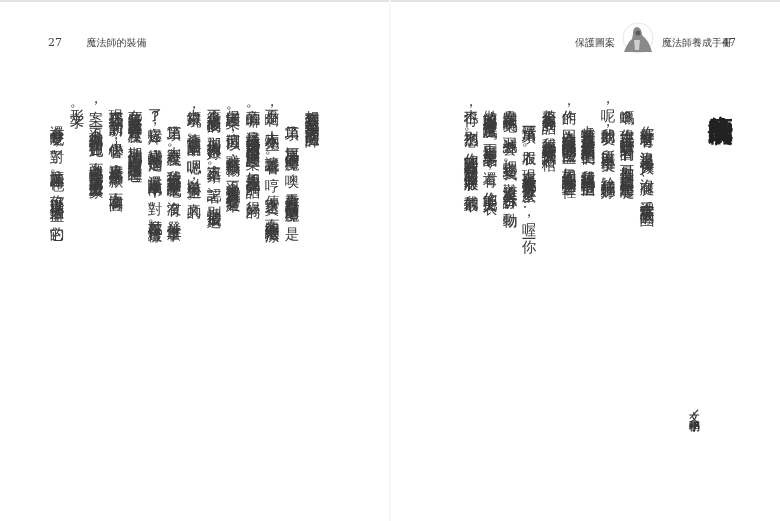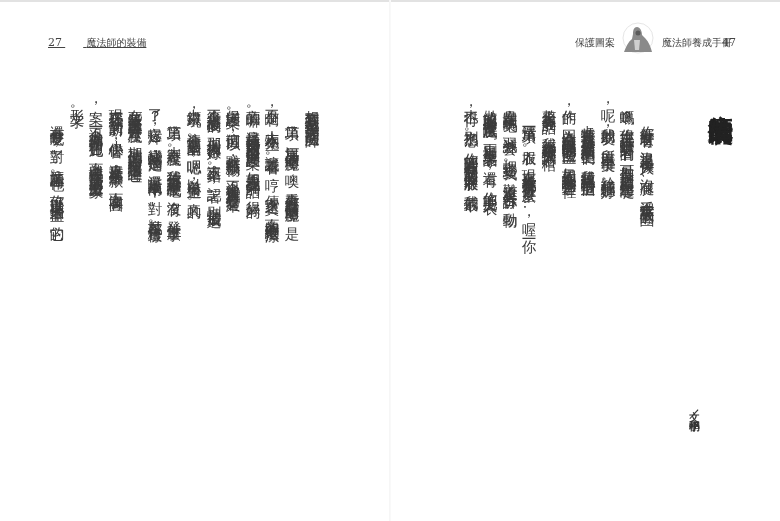--- a/index.html
+++ b/index.html
@@ -17,21 +17,21 @@
   .author { position:absolute; writing-mode:vertical-rl; font-size:10.5px; font-weight:bold;
             color:#333; left:688px; top:402px; letter-spacing:0; }
   .figure { position:absolute; left:618px; top:22px; width:40px; height:32px; }
 </style>
 </head>
 <body>
 
 <div class="topline"></div>
 <div class="spine"></div>
 
-<div class="hdr" style="left:48px;text-decoration:underline;">
+<div class="hdr" style="left:48px;">
   <span class="num">27</span>
   <span style="display:inline-block;width:18px"></span>
   <span>魔法師的裝備</span>
 </div>
 
 <div>
   <div class="col" style="left:305px;top:98px;">想看到的就是一屋子光溜溜的魔法師。</div>
   <div class="col" style="left:285px;top:98px;">　第二項：河馬牙做的魔棒。噢，看來你已經有自己的魔棒了，是</div>
   <div class="col" style="left:265px;top:98px;">不是啊，大人物先生？讓我看看。哼，傳家之寶？上面的刻紋還挺漂</div>
   <div class="col" style="left:246px;top:98px;">亮的嘛。這是托爾特與貝斯的肖像圖保護圖案，如果我沒弄錯的話，很好的</div>

